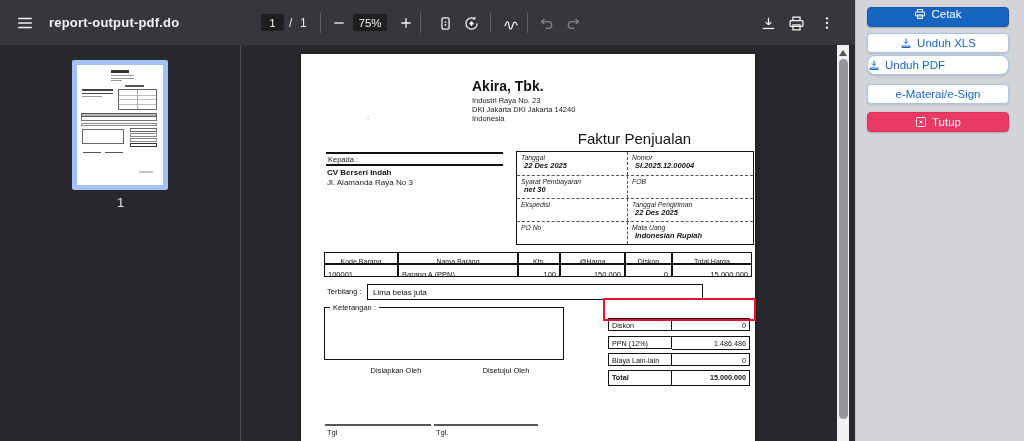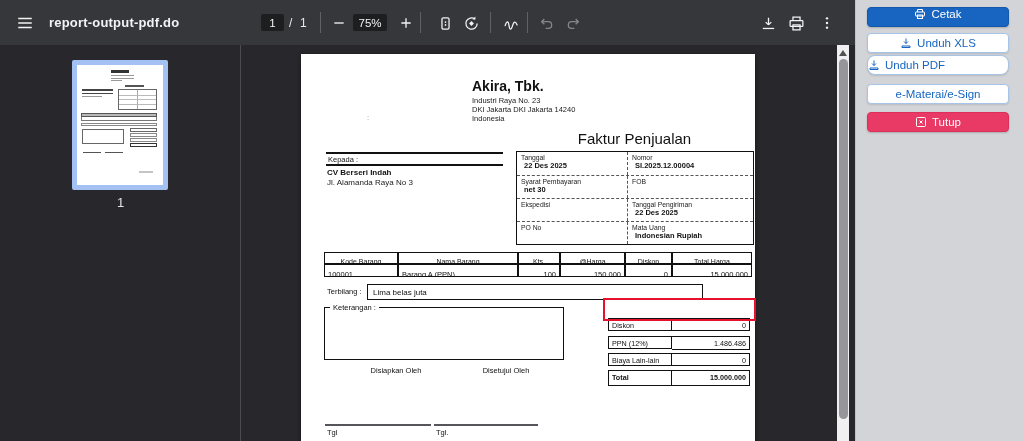--- a/index.html
+++ b/index.html
@@ -36,21 +36,21 @@
   .page { position:absolute; left:60px; top:9px; width:454px; height:560px; background:#fff;
     box-shadow:0 1px 4px rgba(0,0,0,.5); color:#111; }
   .abs { position:absolute; }
   .doc-co-name { font-size:14px; font-weight:700; }
   .doc-sm { font-size:7.5px; line-height:8.8px; color:#1a1a1a; }
   .doc-title { font-size:15px; color:#111; }
   .rule { background:#111; height:1.5px; }
   .lbl { font-size:6.8px; color:#222; }
   .val { font-size:7.5px; font-weight:700; color:#111; }
   .info-table { border:1px solid #111; }
-  .info-row { display:flex; height:23px; }
+  .info-row { display:flex; height:23px;font-style:italic; }
   .info-row + .info-row { border-top:1px dashed #555; }
   .info-cell { padding:2px 0 0 4px; }
   .info-cell.l { width:111px; border-right:1px dashed #555; }
   .info-cell.r { width:125px; }
   .items { display:grid; grid-template-columns:74px 120px 42px 65px 47px 80px; }
   .items > div { border:0.5px solid #111; font-size:7px; padding:5px 3px; white-space:nowrap; overflow:hidden; }
   .items .hd { text-align:center; height:12px; }
   .items .c { height:13px; font-size:7.5px; }
   .ra { text-align:right; }
   .tot-row { position:absolute; display:flex; }

